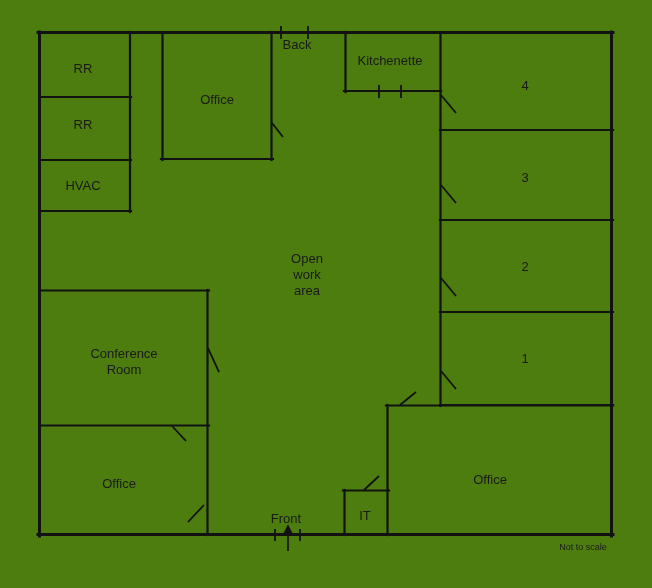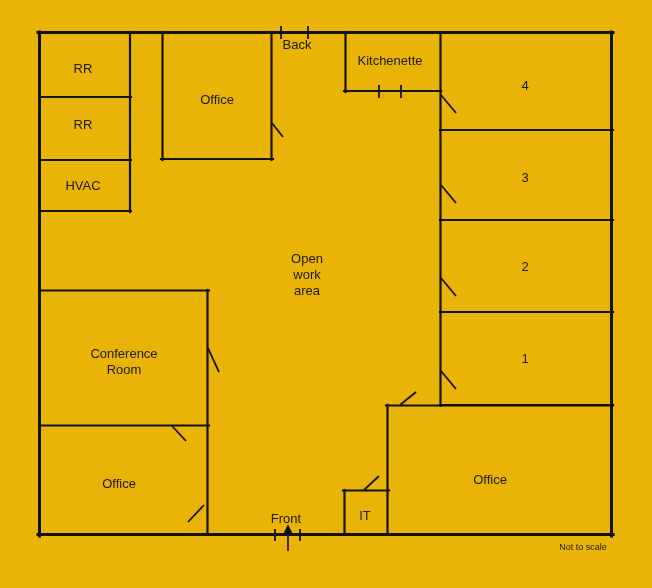--- a/index.html
+++ b/index.html
@@ -12,21 +12,21 @@
     width: 652px;
     height: 588px;
     font-family: "Liberation Sans", sans-serif;
     color: #000000;
     overflow: hidden;
   }
   #floorplan-root {
     position: relative;
     width: 652px;
     height: 588px;
-    background: #eab308;
+    background: #4d7c0f;
   }
   #plan-svg {
     position: absolute;
     left: 0;
     top: 0;
     width: 652px;
     height: 588px;
     display: block;
   }
   .room-label {

